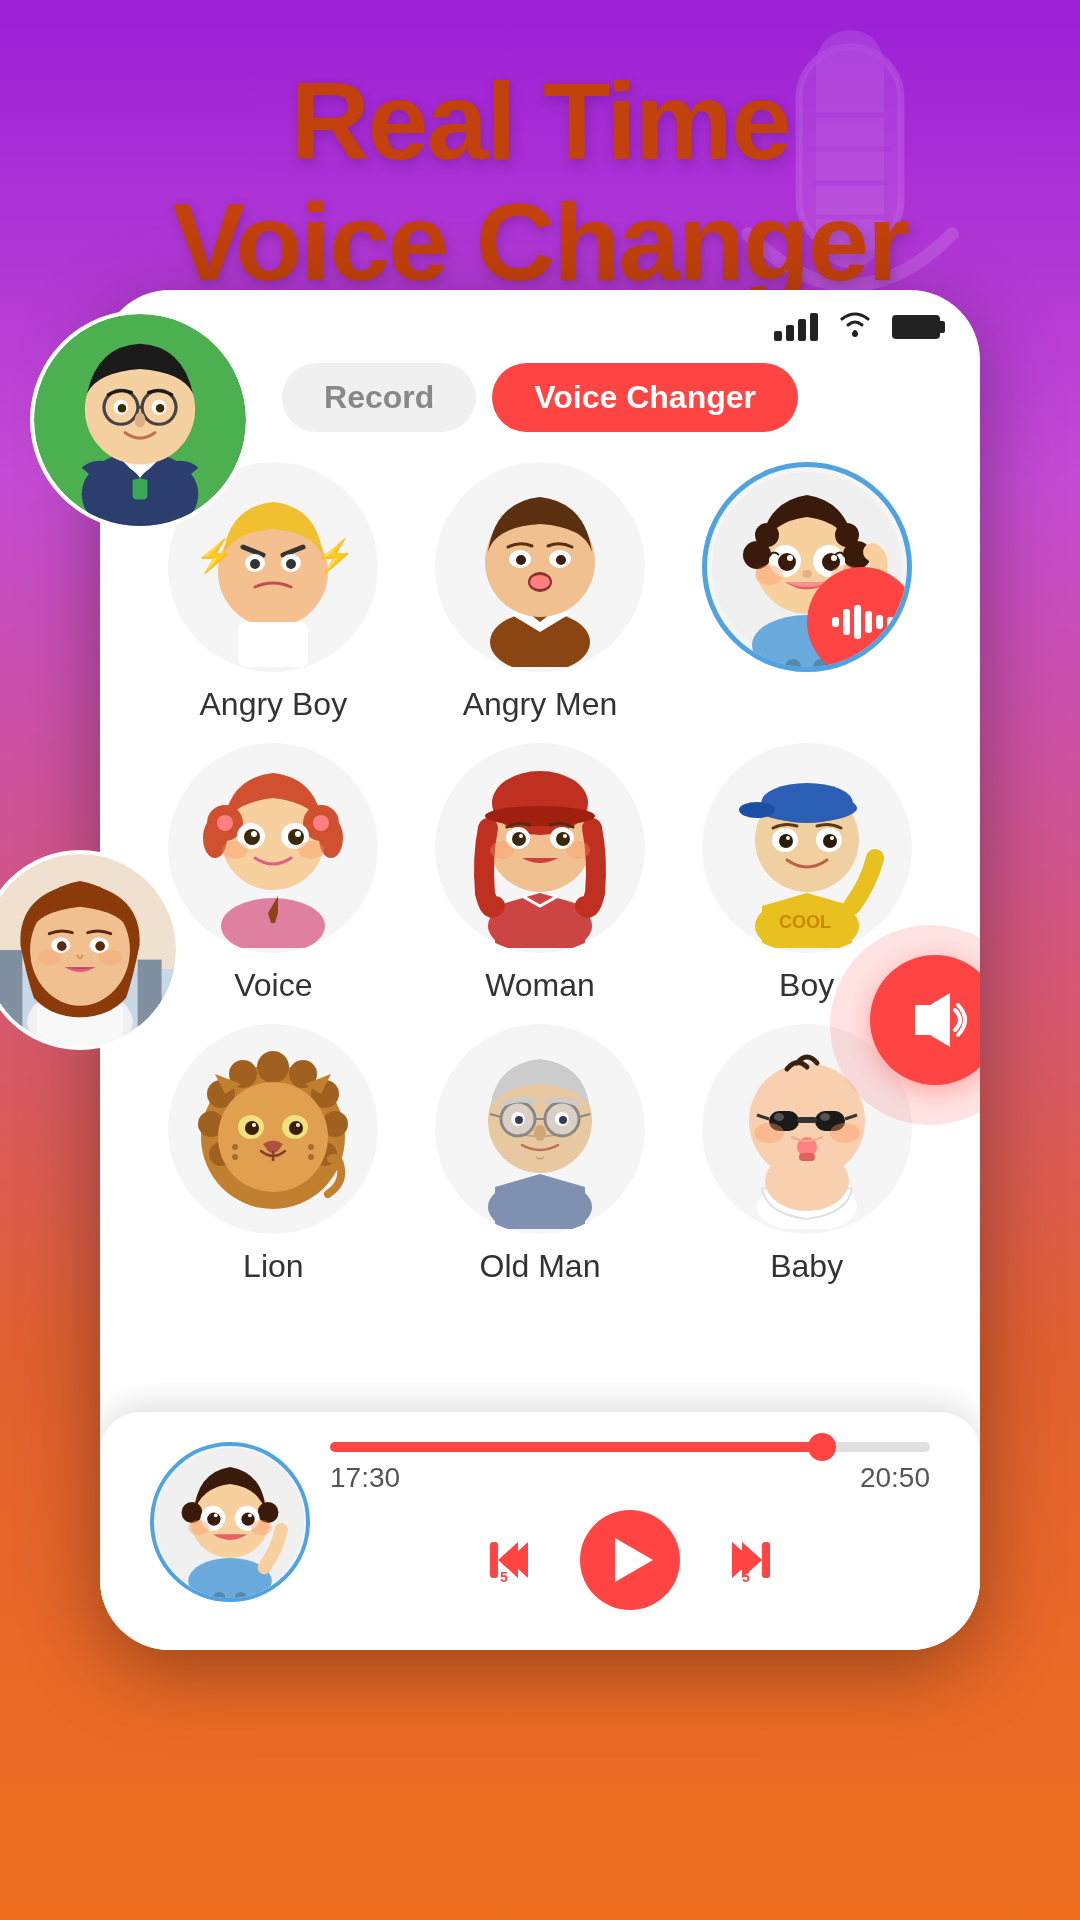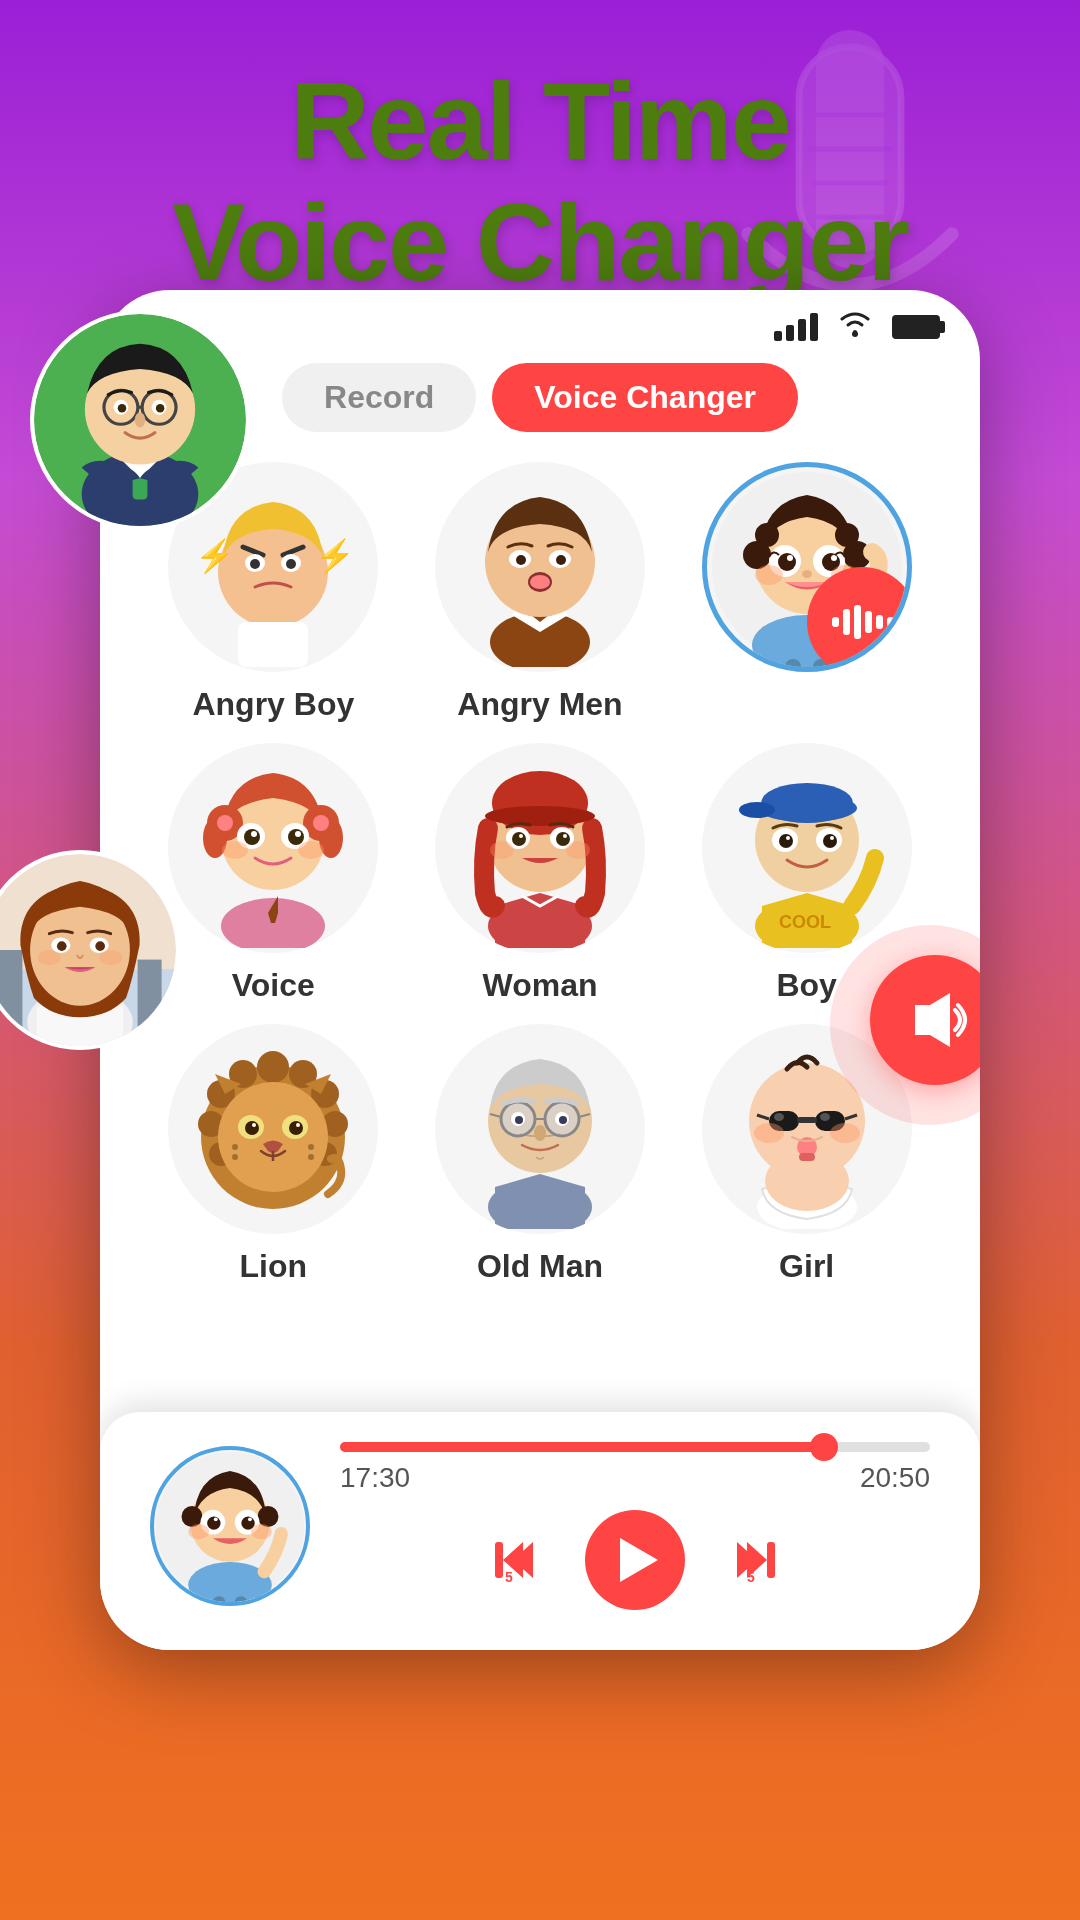--- a/index.html
+++ b/index.html
@@ -14,21 +14,21 @@
 
     
     .header {
       position: relative;
       text-align: center;
       padding-top: 60px;
       padding-bottom: 30px;
       z-index: 2;
     }
     .header h1 {
-      color: #4d7c0f;
+      color: #c2410c;
       font-size: 110px;
       font-weight: 900;
       line-height: 1.1;
       text-shadow: 2px 4px 12px rgba(0,0,0,0.18);
       letter-spacing: -2px;
     }
 
     
     .mic-bg {
       position: absolute;
@@ -169,21 +169,21 @@
       justify-content: center;
       position: relative;
       overflow: hidden;
     }
     .voice-avatar.selected {
       border: 5px solid #4fa3e0;
     }
     .voice-label {
       font-size: 32px;
       color: #333;
-      font-weight: 700;
+      font-weight: 400;
     }
 
     
     .sound-wave-badge {
       position: absolute;
       width: 110px;
       height: 110px;
       background: #ff4444;
       border-radius: 50%;
       display: flex;
@@ -201,22 +201,22 @@
       left: 0;
       right: 0;
       background: white;
       border-radius: 40px 40px 0 0;
       padding: 30px 50px 40px;
       box-shadow: 0 -8px 30px rgba(0,0,0,0.12);
       z-index: 20;
     }
     .player-content {
       display: flex;
-      align-items: center;
-      gap: 30px;
+      align-items: flex-start;
+      gap: 20px;
     }
     .player-avatar {
       width: 160px;
       height: 160px;
       border-radius: 50%;
       border: 4px solid #4fa3e0;
       overflow: hidden;
       background: #f5f5f5;
       flex-shrink: 0;
       display: flex;
@@ -783,21 +783,21 @@
 
           <path d="M85 108 Q100 116 115 108" stroke="#e8b090" stroke-width="2" fill="none" stroke-linecap="round"></path>
 
           <ellipse cx="62" cy="104" rx="15" ry="10" fill="rgba(255,150,100,0.4)"></ellipse>
           <ellipse cx="138" cy="104" rx="15" ry="10" fill="rgba(255,150,100,0.4)"></ellipse>
 
           <path d="M90 34 Q100 22 110 34" stroke="#3a2010" stroke-width="5" fill="none" stroke-linecap="round"></path>
           <path d="M80 40 Q90 28 100 38" stroke="#3a2010" stroke-width="5" fill="none" stroke-linecap="round"></path>
         </svg>
       </div>
-      <span class="voice-label">Girl</span>
+      <span class="voice-label">Baby</span>
     </div>
 
   </div>
 
   <div style="position:relative;">
     <div class="speaker-ring"></div>
     <div class="speaker-float">
       <svg width="70" height="70" viewBox="0 0 70 70">
         <polygon points="15,20 15,50 30,50 50,62 50,8 30,20" fill="white"></polygon>
         <path d="M55 25 Q65 35 55 45" stroke="white" stroke-width="4" fill="none" stroke-linecap="round"></path>

